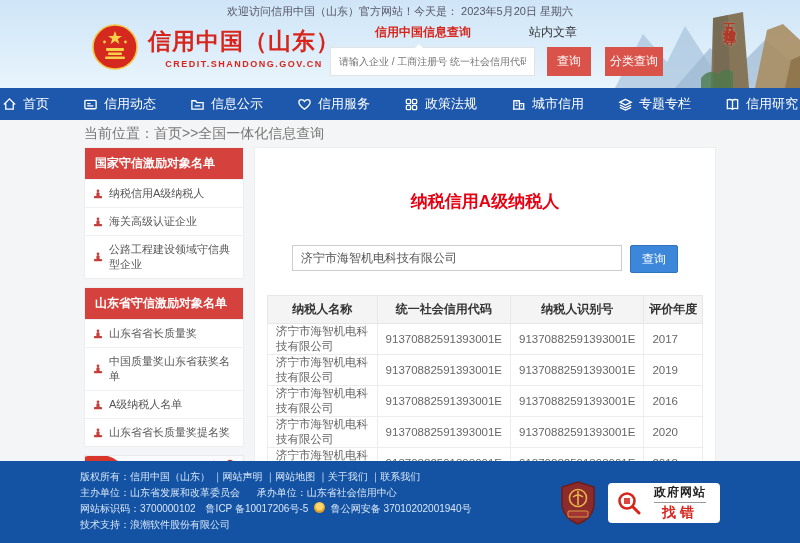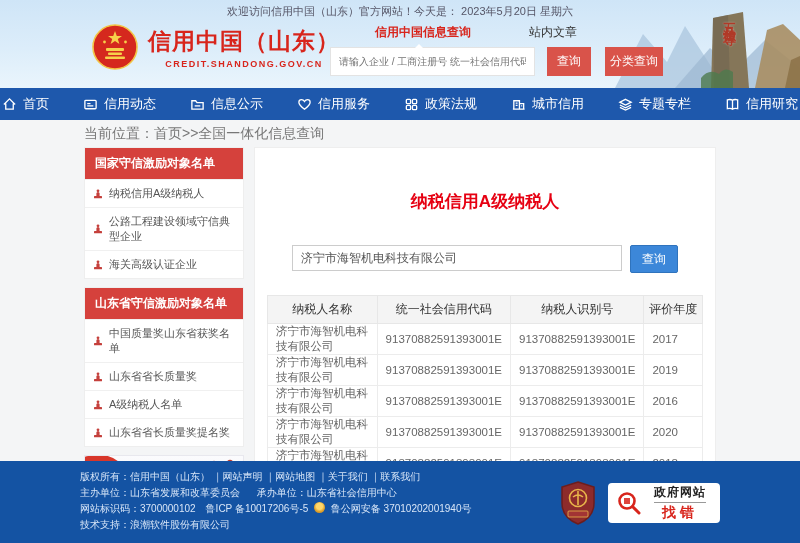--- a/index.html
+++ b/index.html
@@ -67,21 +67,21 @@
   .main-title { text-align:center; color:#e60012; font-size:17px; font-weight:bold;
     margin-top:42px; }
   .main-search { display:flex; justify-content:center; margin-top:32px; }
   .main-input { width:330px; height:26px; border:1px solid #ccc; font-size:12px;
     color:#555; padding:0 8px; outline:none; }
   .btn-blue { width:48px; height:28px; margin-left:8px; background:#3c87d9;
     border:1px solid #2f73bd; color:#fff; font-size:12px; cursor:pointer; border-radius:2px; }
 
   table.data { width:calc(100% - 24px); margin:22px auto 0; border-collapse:collapse; }
   table.data th { background:#f4f4f4; border:1px solid #e7e7e7; font-size:12px;
-    color:#333; font-weight:normal; height:28px; text-align:center; }
+    color:#333; font-weight:bold; height:28px; text-align:center; }
   table.data td { border:1px solid #ececec; font-size:11.5px; color:#666; height:21px;
     padding:0 8px; background:#fff; }
 
   
   .footer { flex:0 0 auto; background:#1453a3; padding:8px 0 10px; }
   .footer-inner { width:640px; margin:0 auto; display:flex; }
   .f-left { flex:1 1 auto; color:#d8e6f8; font-size:10px; line-height:16px; }
   .f-left .f-link { cursor:pointer; }
   .f-left .f-link:before { content:"｜"; color:#d8e6f8; }
   .f-sp { display:inline-block; width:14px; }
@@ -228,49 +228,49 @@
               <circle cx="5" cy="1.8" r="1.4" fill="#c5403c"></circle>
             </svg>
           <span>纳税信用A级纳税人</span>
         </div>
         <div class="side-item">
           <svg class="seal" viewBox="0 0 10 10">
               <rect x="1" y="7" width="8" height="2.2" rx="0.5" fill="#c5403c"></rect>
               <path d="M3.4 7 L3.4 4.5 Q3.4 3 5 3 Q6.6 3 6.6 4.5 L6.6 7 Z" fill="#c5403c"></path>
               <circle cx="5" cy="1.8" r="1.4" fill="#c5403c"></circle>
             </svg>
+          <span>海关高级认证企业</span>
+        </div>
+        <div class="side-item">
+          <svg class="seal" viewBox="0 0 10 10">
+              <rect x="1" y="7" width="8" height="2.2" rx="0.5" fill="#c5403c"></rect>
+              <path d="M3.4 7 L3.4 4.5 Q3.4 3 5 3 Q6.6 3 6.6 4.5 L6.6 7 Z" fill="#c5403c"></path>
+              <circle cx="5" cy="1.8" r="1.4" fill="#c5403c"></circle>
+            </svg>
           <span>公路工程建设领域守信典型企业</span>
-        </div>
-        <div class="side-item">
-          <svg class="seal" viewBox="0 0 10 10">
-              <rect x="1" y="7" width="8" height="2.2" rx="0.5" fill="#c5403c"></rect>
-              <path d="M3.4 7 L3.4 4.5 Q3.4 3 5 3 Q6.6 3 6.6 4.5 L6.6 7 Z" fill="#c5403c"></path>
-              <circle cx="5" cy="1.8" r="1.4" fill="#c5403c"></circle>
-            </svg>
-          <span>海关高级认证企业</span>
         </div>
       </div>
 
       <div class="side-sec">
         <div class="side-head">山东省守信激励对象名单</div>
         <div class="side-item">
           <svg class="seal" viewBox="0 0 10 10">
               <rect x="1" y="7" width="8" height="2.2" rx="0.5" fill="#c5403c"></rect>
               <path d="M3.4 7 L3.4 4.5 Q3.4 3 5 3 Q6.6 3 6.6 4.5 L6.6 7 Z" fill="#c5403c"></path>
               <circle cx="5" cy="1.8" r="1.4" fill="#c5403c"></circle>
             </svg>
+          <span>山东省省长质量奖</span>
+        </div>
+        <div class="side-item">
+          <svg class="seal" viewBox="0 0 10 10">
+              <rect x="1" y="7" width="8" height="2.2" rx="0.5" fill="#c5403c"></rect>
+              <path d="M3.4 7 L3.4 4.5 Q3.4 3 5 3 Q6.6 3 6.6 4.5 L6.6 7 Z" fill="#c5403c"></path>
+              <circle cx="5" cy="1.8" r="1.4" fill="#c5403c"></circle>
+            </svg>
           <span>中国质量奖山东省获奖名单</span>
-        </div>
-        <div class="side-item">
-          <svg class="seal" viewBox="0 0 10 10">
-              <rect x="1" y="7" width="8" height="2.2" rx="0.5" fill="#c5403c"></rect>
-              <path d="M3.4 7 L3.4 4.5 Q3.4 3 5 3 Q6.6 3 6.6 4.5 L6.6 7 Z" fill="#c5403c"></path>
-              <circle cx="5" cy="1.8" r="1.4" fill="#c5403c"></circle>
-            </svg>
-          <span>山东省省长质量奖</span>
         </div>
         <div class="side-item">
           <svg class="seal" viewBox="0 0 10 10">
               <rect x="1" y="7" width="8" height="2.2" rx="0.5" fill="#c5403c"></rect>
               <path d="M3.4 7 L3.4 4.5 Q3.4 3 5 3 Q6.6 3 6.6 4.5 L6.6 7 Z" fill="#c5403c"></path>
               <circle cx="5" cy="1.8" r="1.4" fill="#c5403c"></circle>
             </svg>
           <span>A级纳税人名单</span>
         </div>
         <div class="side-item">

